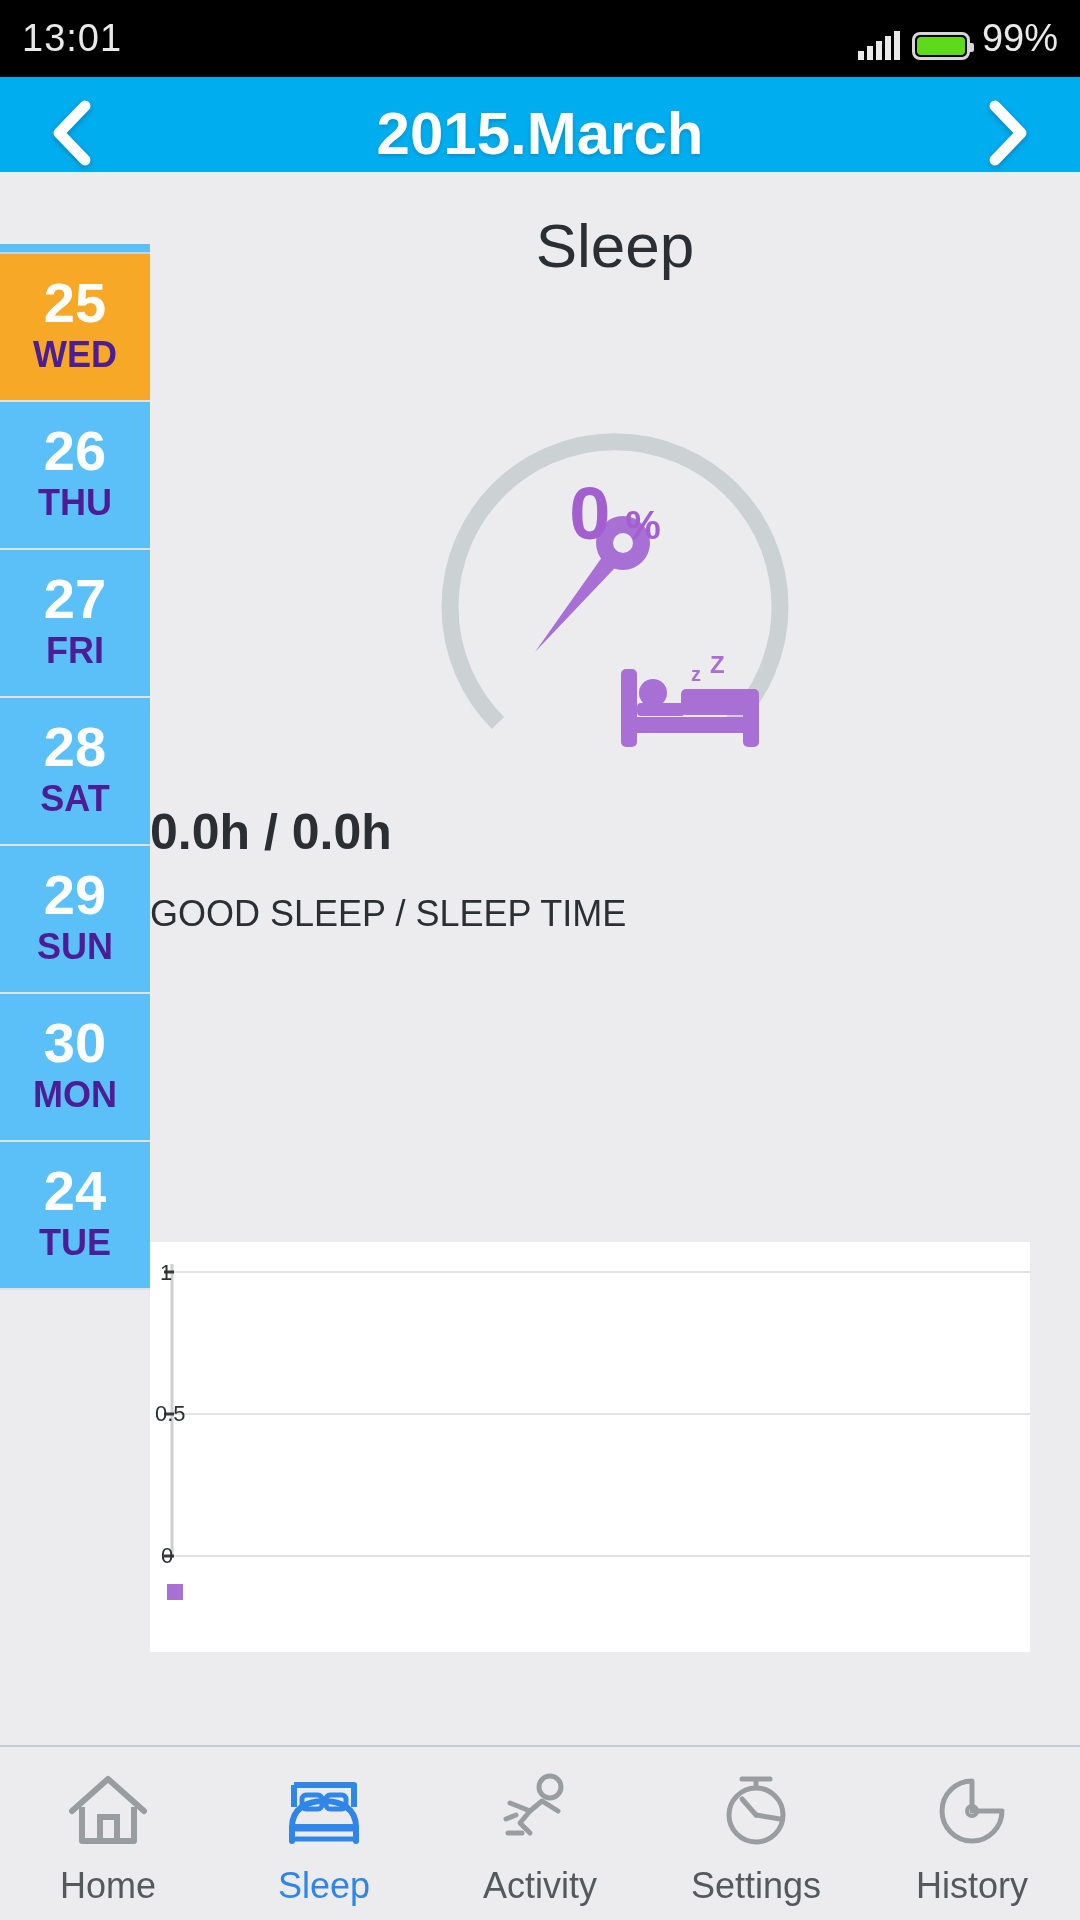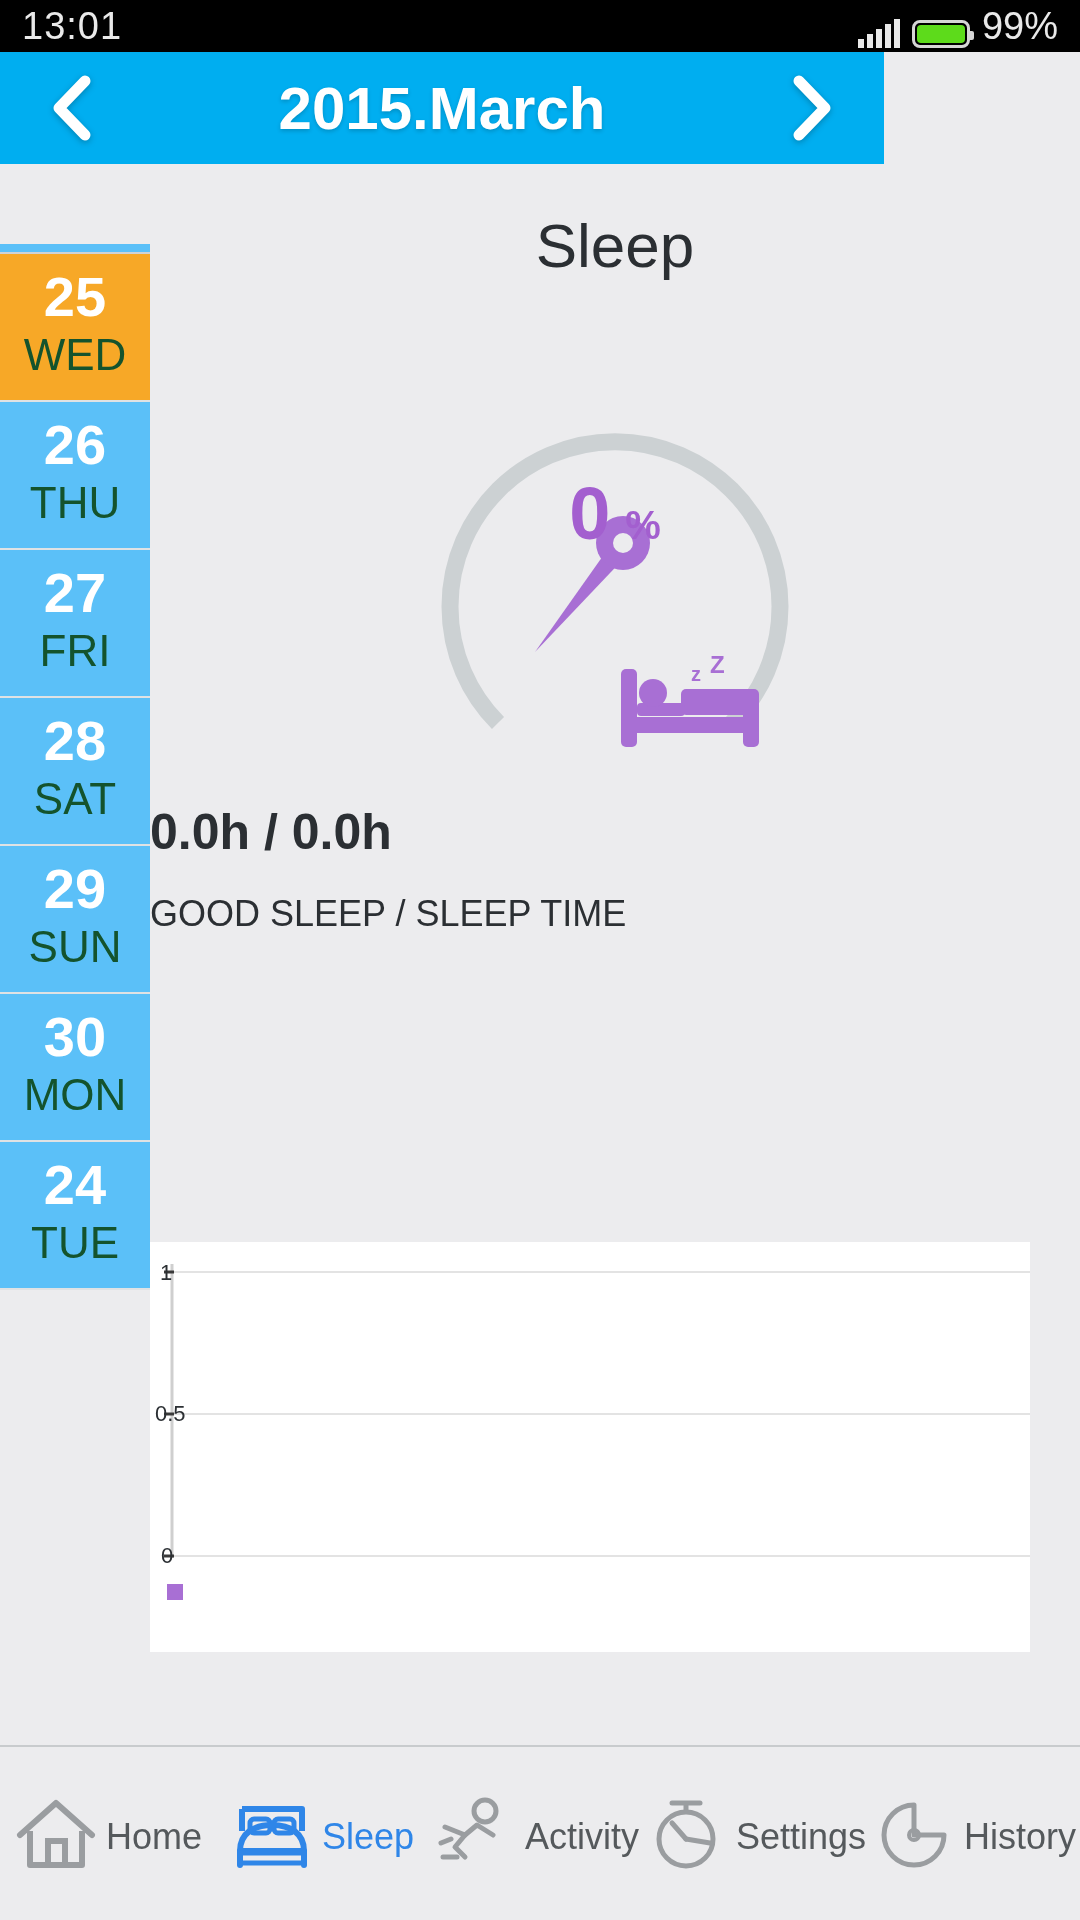--- a/index.html
+++ b/index.html
@@ -5,21 +5,21 @@
   html,body{margin:0;padding:0;}
   body{
     width:1080px;height:1920px;
     background:#ececee;
     font-family:"Liberation Sans", sans-serif;
     overflow:hidden;
     position:relative;
   }
   
   .statusbar{
-    height:52px;width:1080px;background:#000;
+    height:77px;width:1080px;background:#000;
     display:flex;align-items:center;justify-content:space-between;
     padding:0 22px;box-sizing:border-box;gap:11px;
   }
   .sb-time{color:#e9e9e9;font-size:38px;letter-spacing:1px;}
   .sb-right{display:flex;align-items:flex-end;gap:12px;}
   .signal{display:flex;align-items:flex-end;gap:3px;height:30px;}
   .signal i{display:block;width:6px;background:#e9e9e9;}
   .signal i:nth-child(1){height:9px;}
   .signal i:nth-child(2){height:14px;}
   .signal i:nth-child(3){height:19px;}
@@ -31,21 +31,21 @@
   }
   .battery:after{
     content:"";position:absolute;right:-7px;top:8px;width:5px;height:9px;
     background:#d6d6d6;border-radius:0 2px 2px 0;
   }
   .battery span{display:block;height:100%;background:#5ddb1b;border-radius:4px;}
   .sb-pct{color:#e9e9e9;font-size:38px;}
 
   
   .header{
-    height:112px;width:884px;background:#00aef0;
+    height:112px;width:1080px;background:#00aef0;
     display:flex;align-items:center;justify-content:space-between;
     padding:0 40px;box-sizing:border-box;position:relative;
   }
   .header h1{
     margin:0;color:#fff;font-size:60px;font-weight:bold;
     letter-spacing:0px;text-shadow:0 2px 4px rgba(0,0,0,.18);
     position:absolute;left:0;right:0;text-align:center;pointer-events:none;
   }
   .navarrow{
     width:64px;height:70px;position:relative;z-index:2;cursor:pointer;
@@ -64,21 +64,21 @@
   }
   .sb-topbar{height:8px;background:#5bc0f8;border-bottom:2px solid #cfd3d6;}
   .daytile{
     height:148px;box-sizing:border-box;
     display:flex;flex-direction:column;align-items:center;justify-content:center;
     border-bottom:2px solid #dfe2e4;cursor:pointer;
     background:#5bc0f8;
   }
   .daytile.selected{background:#f7a827;}
   .daytile .dnum{color:#fff;font-size:56px;font-weight:bold;line-height:1;}
-  .daytile .dwd{color:#14532d;font-size:44px;line-height:1.35;font-weight:normal;}
+  .daytile .dwd{color:#4c1d95;font-size:36px;line-height:1.35;font-weight:bold;}
 
   
   .main{
     position:absolute;left:150px;top:0;width:930px;height:1575px;
   }
   .page-title{
     text-align:center;font-size:62px;color:#2b2f33;margin:0;
     padding-top:38px;font-weight:normal;
   }
   .gauge-wrap{
@@ -107,21 +107,21 @@
   }
   .chartbox svg{display:block;}
 
   
   .bottomnav{
     position:absolute;bottom:0;left:0;width:1080px;height:173px;
     background:#ececee;border-top:2px solid #c8cbcd;
     display:flex;align-items:center;
   }
   .navitem{
-    flex:1;display:flex;flex-direction:row;align-items:center;
+    flex:1;display:flex;flex-direction:column;align-items:center;
     justify-content:center;gap:6px;cursor:pointer;padding-top:6px;
   }
   .navitem .lbl{font-size:36px;color:#55595c;}
   .navitem.active .lbl{color:#2f86e8;}
 </style>
 </head>
 <body>
 
 <div class="statusbar">
   <div class="sb-time">13:01</div>

